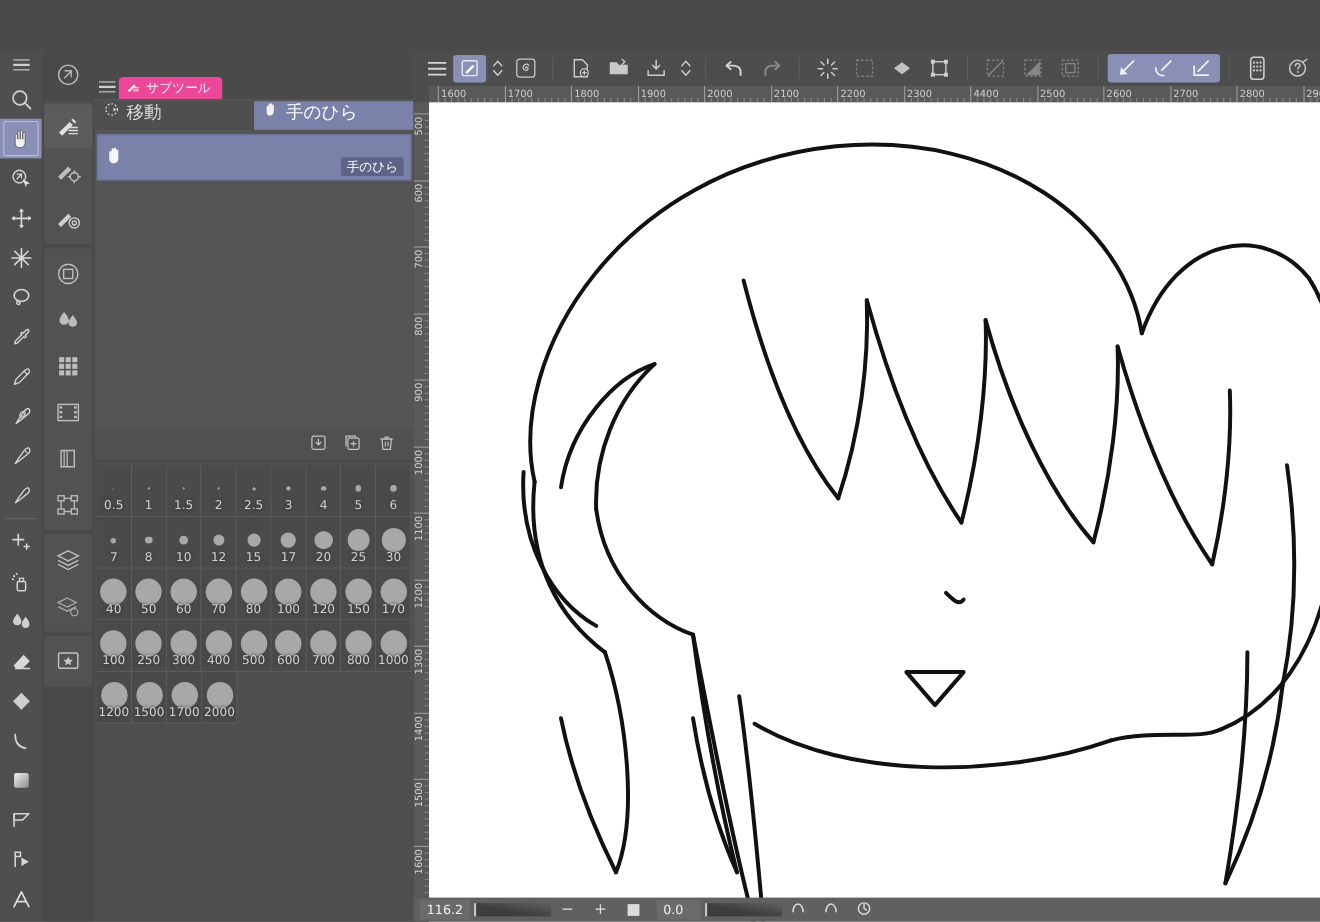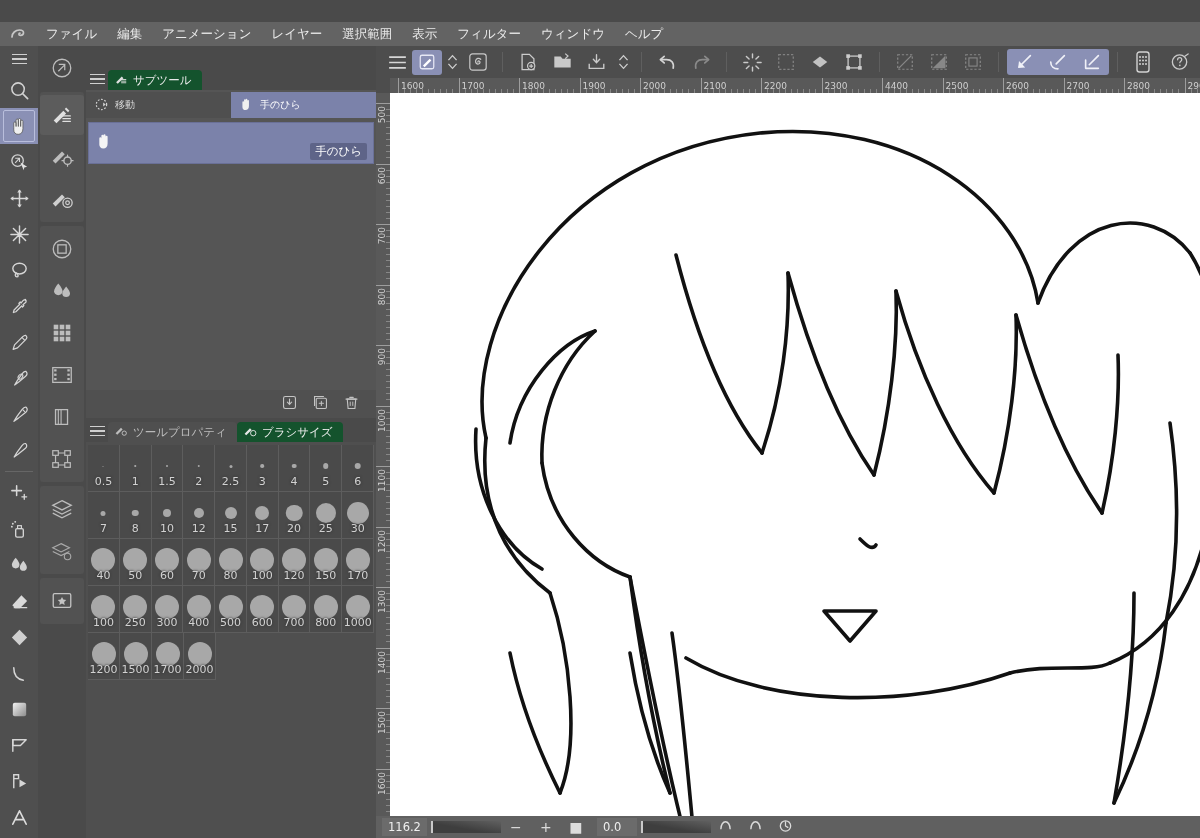--- a/index.html
+++ b/index.html
@@ -57,24 +57,24 @@
   .pal-btn.on { background:#5c5c5c; }
   .pal-group { background:#525252; border-radius:3px; margin:4px 2px; padding:1px 0; }
 
   
   .subtool { position:absolute; left:86px; top:68px; width:290px; height:350px;
     background:#555; }
   .pal-tabbar { height:22px; display:flex; align-items:flex-end; background:#4a4a4a; }
   .pal-ham { width:22px; height:22px; display:flex; align-items:center; justify-content:center; }
   .pal-tab { height:20px; display:flex; align-items:center; gap:5px; padding:0 10px 0 6px;
     font-size:11.5px; color:#bdbdbd; background:#4f4f4f; border-radius:4px 4px 0 0; }
-  .pal-tab.active { background:#14532d; color:#eee; }
+  .pal-tab.active { background:#ec4899; color:#eee; }
   .st-tools { display:flex; height:26px; margin:2px 0 0 0; }
-  .st-tool { flex:1; display:flex; align-items:center; gap:6px; padding-left:8px;
-    font-size:10px; color:#ddd; background:#4f4f4f; }
+  .st-tool { flex:1; display:flex; gap:6px; padding-left:8px;
+    font-size:16px; color:#ddd; background:#4f4f4f; }
   .st-tool.active { background:#7b82aa; color:#fff; }
   .st-list { margin:4px 2px 0; }
   .st-item { height:42px; background:#7b82aa; position:relative; display:flex;
     align-items:center; padding:0 6px; border:1px solid #6a7097; }
   .st-item-badge { position:absolute; right:6px; bottom:3px; background:#5e6488; color:#fff;
     font-size:11.5px; padding:1px 5px; border-radius:2px; }
   .st-add { margin-top:36px; display:flex; align-items:center; justify-content:center;
     gap:7px; font-size:12.5px; color:#cfcfcf; }
   .plus-circ { width:15px; height:15px; border-radius:50%; background:#d9d9d9;
     position:relative; display:inline-block; }
@@ -134,36 +134,20 @@
   .sbb-slider i { position:absolute; left:0; bottom:0; width:100%; height:100%;
     background:linear-gradient(to top right,#3e3e3e 40%,#606060 100%); }
   .sbb-btn { width:30px; text-align:center; color:#dcdcdc; font-size:14px; }
 </style>
 </head>
 <body>
 
 <div class="app">
 
 
-  <div class="menubar">
-    <div class="menu-logo">
-      <svg width="20" height="16" viewBox="0 0 20 16">
-          <path d="M4 11c0-4 3.5-7 7.5-7 2.4 0 4 1.2 4 2.8 0 1.6-1.4 2.6-2.9 2.6-1 0-1.7-.5-1.7-1.2 0-.6.5-1 1-1" stroke="#c7c7c7" stroke-width="1.7" fill="none" stroke-linecap="round"></path>
-        </svg>
-    </div>
-    <div class="menu-item">ファイル</div>
-    <div class="menu-item">編集</div>
-    <div class="menu-item">アニメーション</div>
-    <div class="menu-item">レイヤー</div>
-    <div class="menu-item">選択範囲</div>
-    <div class="menu-item">表示</div>
-    <div class="menu-item">フィルター</div>
-    <div class="menu-item">ウィンドウ</div>
-    <div class="menu-item">ヘルプ</div>
-  </div>
 
   <div class="toolcol">
     <div class="tc-hdr">
       <span class="hamburger">
           <i></i>
           <i></i>
           <i></i>
         </span>
     </div>
 
@@ -488,47 +472,20 @@
         <svg width="17" height="17" viewBox="0 0 20 20">
             <path d="M5 6h10l-1 11H6z" stroke="#c4c4c4" stroke-width="1.3" fill="none"></path>
             <path d="M3.5 6h13M8 4h4" stroke="#c4c4c4" stroke-width="1.3" stroke-linecap="round"></path>
             <path d="M8.5 9v5M11.5 9v5" stroke="#c4c4c4" stroke-width="1.1"></path>
           </svg>
       </span>
     </div>
   </div>
 
   <div class="brushpal">
-    <div class="pal-tabbar">
-      <div class="pal-ham">
-        <span class="hamburger">
-            <i></i>
-            <i></i>
-            <i></i>
-          </span>
-      </div>
-      <div class="pal-tab">
-        <span>
-          <svg width="14" height="14" viewBox="0 0 26 26">
-              <path d="M3 17 13 7l3 3L6 20z" fill="#bdbdbd"></path>
-              <circle cx="19" cy="17" r="4" stroke="#bdbdbd" stroke-width="1.8" fill="none"></circle>
-            </svg>
-        </span>
-        <span>ツールプロパティ</span>
-      </div>
-      <div class="pal-tab active">
-        <span>
-          <svg width="14" height="14" viewBox="0 0 26 26">
-              <path d="M3 18 13 8l3 3L6 21z" fill="#e8e8e8"></path>
-              <circle cx="19" cy="17" r="5" stroke="#e8e8e8" stroke-width="1.7" fill="none"></circle>
-            </svg>
-        </span>
-        <span>ブラシサイズ</span>
-      </div>
-    </div>
     <div class="bs-grid" id="bs-grid">
         <div class="bs-row">
           <div class="bs-cell">
             <span class="bs-dot" style="width: 1px; height: 1px; margin-top: -2.5px;"></span>
             <span class="bs-lbl">0.5</span>
           </div>
           <div class="bs-cell">
             <span class="bs-dot" style="width: 1.5px; height: 1.5px; margin-top: -2.75px;"></span>
             <span class="bs-lbl">1</span>
           </div>

